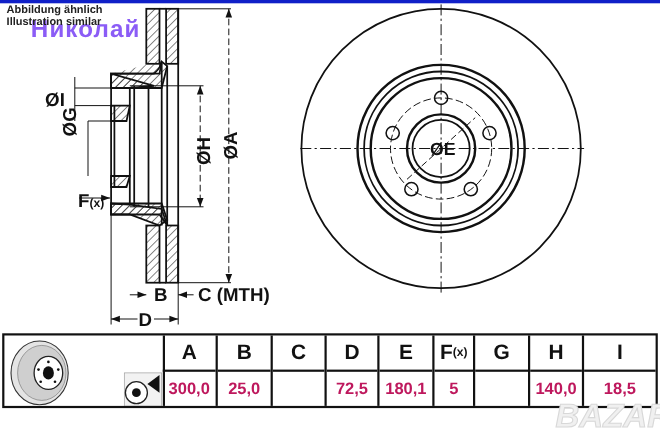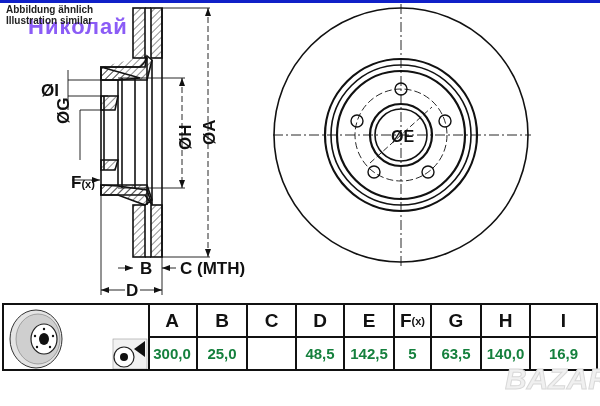--- a/index.html
+++ b/index.html
@@ -9,21 +9,21 @@
   .wm-cyr { position: absolute; left: 28px; top: 14px; font-size: 22px; font-weight: bold; color: #8b5cf6; letter-spacing: 1px; }
   .wm-bazar { position: absolute; left: 505px; top: 362px; font-size: 30px; font-weight: bold; font-style: italic; color: #f0f0f0; -webkit-text-stroke: 1px #d8d8d8; }
   svg.drawing { position: absolute; left: 0; top: 0; }
   .tbl { position: absolute; left: 2px; top: 303px; width: 596px; height: 68px; border: 2px solid #111; box-sizing: border-box; }
   .imgcell { position: absolute; left: 0; top: 0; width: 144px; height: 64px; border-right: 2px solid #111; }
   .grid { position: absolute; left: 144px; top: 0; right: 0; height: 64px; display: flex; }
   .col { border-right: 2px solid #111; display: flex; flex-direction: column; }
   .col:last-child { border-right: none; }
   .hd { height: 31px; border-bottom: 2px solid #111; display: flex; align-items: center; justify-content: center; font-size: 19px; font-weight: bold; color: #111; }
   .hd small { font-size: 11px; font-weight: bold; }
-  .vl { flex: 1; display: flex; align-items: center; justify-content: center; font-size: 15px; font-weight: bold; color: #15803d; }
+  .vl { flex: 1; display: flex; align-items: center; justify-content: center; font-size: 15px; font-weight: bold; color: #be185d; }
   .lbl { position: absolute; font-weight: bold; color: #111; font-size: 17px; }
 </style>
 </head>
 <body>
 
 <div class="topbar"></div>
 <div class="wm-cyr">Николай</div>
 <div class="caption">
   <div>Abbildung ähnlich</div>
   <div>Illustration similar</div>
@@ -156,41 +156,40 @@
     </div>
     <div class="col" style="width:48px">
       <div class="hd">B</div>
       <div class="vl">25,0</div>
     </div>
     <div class="col" style="width:47px">
       <div class="hd">C</div>
     </div>
     <div class="col" style="width:46px">
       <div class="hd">D</div>
-      <div class="vl">48,5</div>
+      <div class="vl">72,5</div>
     </div>
     <div class="col" style="width:48px">
       <div class="hd">E</div>
-      <div class="vl">142,5</div>
+      <div class="vl">180,1</div>
     </div>
     <div class="col" style="width:35px">
       <div class="hd">
           <span>F</span>
           <small>(x)</small>
         </div>
       <div class="vl">5</div>
     </div>
     <div class="col" style="width:48px">
       <div class="hd">G</div>
-      <div class="vl">63,5</div>
     </div>
     <div class="col" style="width:47px">
       <div class="hd">H</div>
       <div class="vl">140,0</div>
     </div>
     <div class="col" style="flex:1">
       <div class="hd">I</div>
-      <div class="vl">16,9</div>
+      <div class="vl">18,5</div>
     </div>
   </div>
 </div>
 
 <div class="wm-bazar">BAZAR</div>
 
 </body></html>

